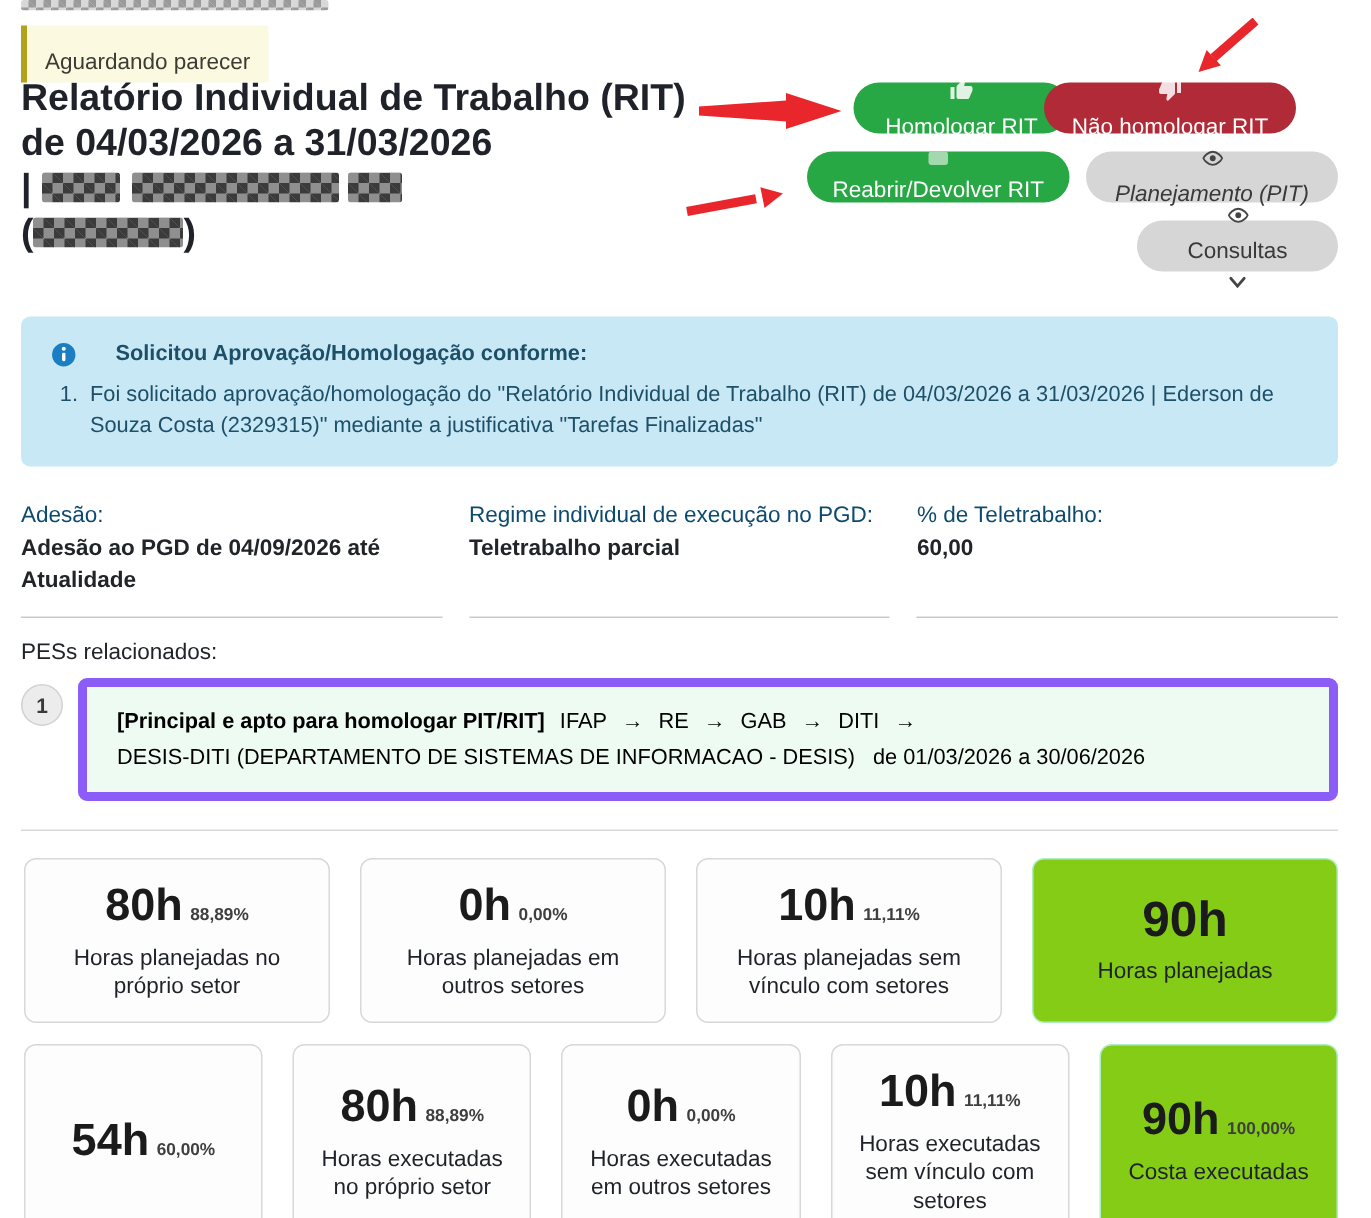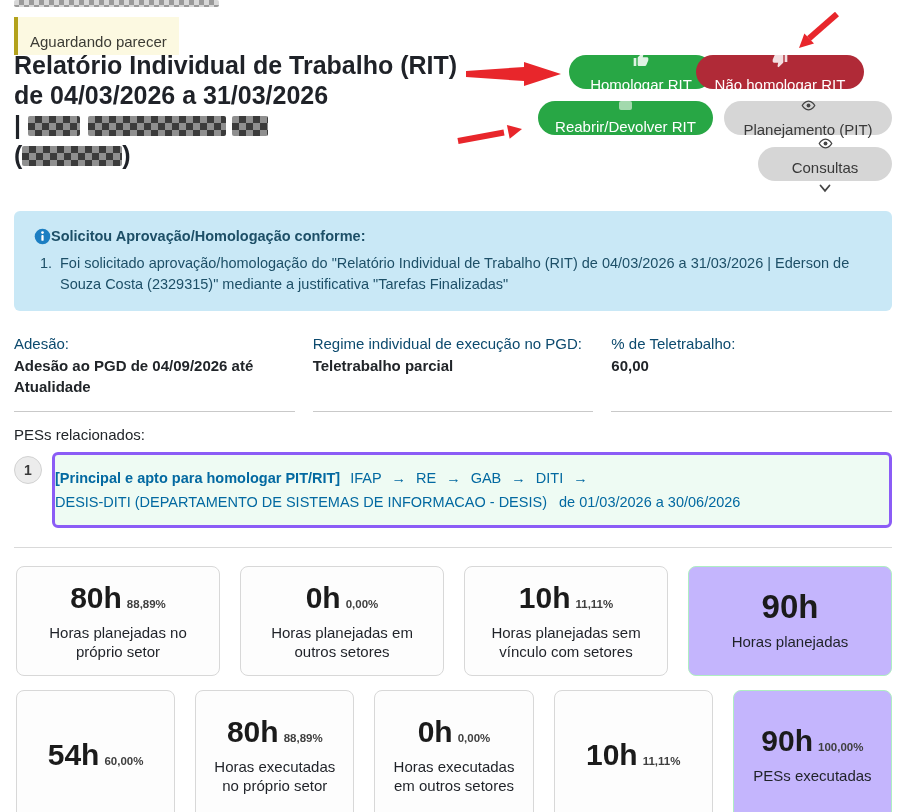--- a/index.html
+++ b/index.html
@@ -52,72 +52,72 @@
     font-family:"Liberation Sans", sans-serif;
     flex-direction:column;
   }
   .btn svg { flex:0 0 auto; }
   .btn-green { background:#28a745; color:#fff; }
   .btn-red { background:#b02a37; color:#fff; }
   .btn-gray { background:#d6d6d6; color:#393939; }
   #btn-homologar   { left:569px; top:55px;  width:144px; }
   #btn-nao         { left:696px; top:55px;  width:168px; }
   #btn-reabrir     { left:538px; top:101px; width:175px; }
-  #btn-planejamento{ left:724px; top:101px; width:168px; }
+  #btn-planejamento{ left:724px; top:101px; width:168px;font-style:italic; }
   #btn-consultas   { left:758px; top:147px; width:134px; }
   .square-glyph { width:13px; height:13px; background:#a3d9ad; border-radius:2px; display:inline-block; }
   .annot { position:absolute; pointer-events:none; }
   
   .info-box {
     margin:15px 22px 0 14px;
     background:#c9e8f6; border-radius:6px;
     padding:15px 20px 16px 20px;
     color:#1d4f67; font-size:14.5px; line-height:21px;
     min-height:91px;
   }
-  .info-head { display:flex; align-items:center; gap:0; font-weight:700; }
+  .info-head { display:flex; align-items:center; gap:26px; font-weight:700; }
   .info-box ol { margin:6px 0 0 22px; }
   .info-box ol li { padding-left:4px; max-width:820px; }
   
   .meta {
     margin:24px 22px 0 14px;
     display:grid; grid-template-columns:1fr 1fr 1fr; column-gap:18px;
   }
   .meta-col { border-bottom:1px solid #c9c9c9; padding-bottom:14px; min-height:66px; }
   .meta-label { font-size:15px; color:#0c4a6e; }
   .meta-value { font-weight:700; margin-top:3px; line-height:21px; max-width:250px; }
   
   .pes-label { margin:14px 0 0 14px; font-size:15px; }
   .pes-row { margin:9px 22px 0 14px; display:flex; align-items:flex-start; gap:10px; }
   .pes-index {
     width:28px; height:28px; border-radius:50%; flex:0 0 auto;
     background:#ececec; border:1px solid #d2d2d2; margin-top:4px;
     display:flex; align-items:center; justify-content:center;
     font-weight:700; font-size:14px; color:#3a3a3a;
   }
   .pes-box {
-    flex:1; background:#eefbf3; border:3px solid #8b5cf6; border-radius:6px;
-    padding:11px 0; color:#0369a1; font-size:14.5px; line-height:24px;
+    flex:1; background:#eefbf3; border:6px solid #8b5cf6; border-radius:6px;
+    padding:11px 20px; color:#000000; font-size:14.5px; line-height:24px;
   }
   .pes-tag { font-weight:700; }
   .pes-path { word-spacing:6px; margin-left:6px; }
   .pes-period { margin-left:8px; }
   
   .divider { border:none; border-top:1px solid #d9d9d9; margin:19px 22px 0 14px; }
   
   .cards { display:flex; gap:20px; margin:18px 22px 0 16px; }
   .cards.row2 { margin-top:14px; }
   .stat-card {
     flex:1; background:#fdfdfd; border:1px solid #d8d8d8; border-radius:8px;
     display:flex; flex-direction:column; align-items:center; justify-content:center;
     text-align:center; padding:10px 8px; gap:9px;
   }
   .cards.row1 .stat-card { min-height:110px; }
   .cards.row2 .stat-card { min-height:130px; }
-  .stat-card.highlight { background:#c4b5fd; border-color:#aeeec2; }
+  .stat-card.highlight { background:#84cc16; border-color:#aeeec2; }
   .stat-num { font-size:30px; font-weight:700; color:#1b1b1b; line-height:32px; }
   .stat-num.big { font-size:33px; }
   .stat-pct { font-size:11.5px; font-weight:700; color:#3f3f3f; margin-left:5px; }
   .stat-label { font-size:15px; line-height:19px; color:#1f2228; }
 </style>
 </head>
 <body>
 
 <div class="header">
   <span class="mosaic light top-crop"></span>
@@ -254,18 +254,19 @@
   <div class="stat-card">
     <div><span class="stat-num">80h</span><span class="stat-pct">88,89%</span></div>
     <div class="stat-label">Horas executadas no próprio setor</div>
   </div>
   <div class="stat-card">
     <div><span class="stat-num">0h</span><span class="stat-pct">0,00%</span></div>
     <div class="stat-label">Horas executadas em outros setores</div>
   </div>
   <div class="stat-card">
     <div><span class="stat-num">10h</span><span class="stat-pct">11,11%</span></div>
+    <div class="stat-label">Horas executadas sem vínculo com setores</div>
   </div>
   <div class="stat-card highlight">
     <div><span class="stat-num">90h</span><span class="stat-pct">100,00%</span></div>
-    <div class="stat-label">PESs executadas</div>
+    <div class="stat-label">Costa executadas</div>
   </div>
 </div>
 
 </body></html>

